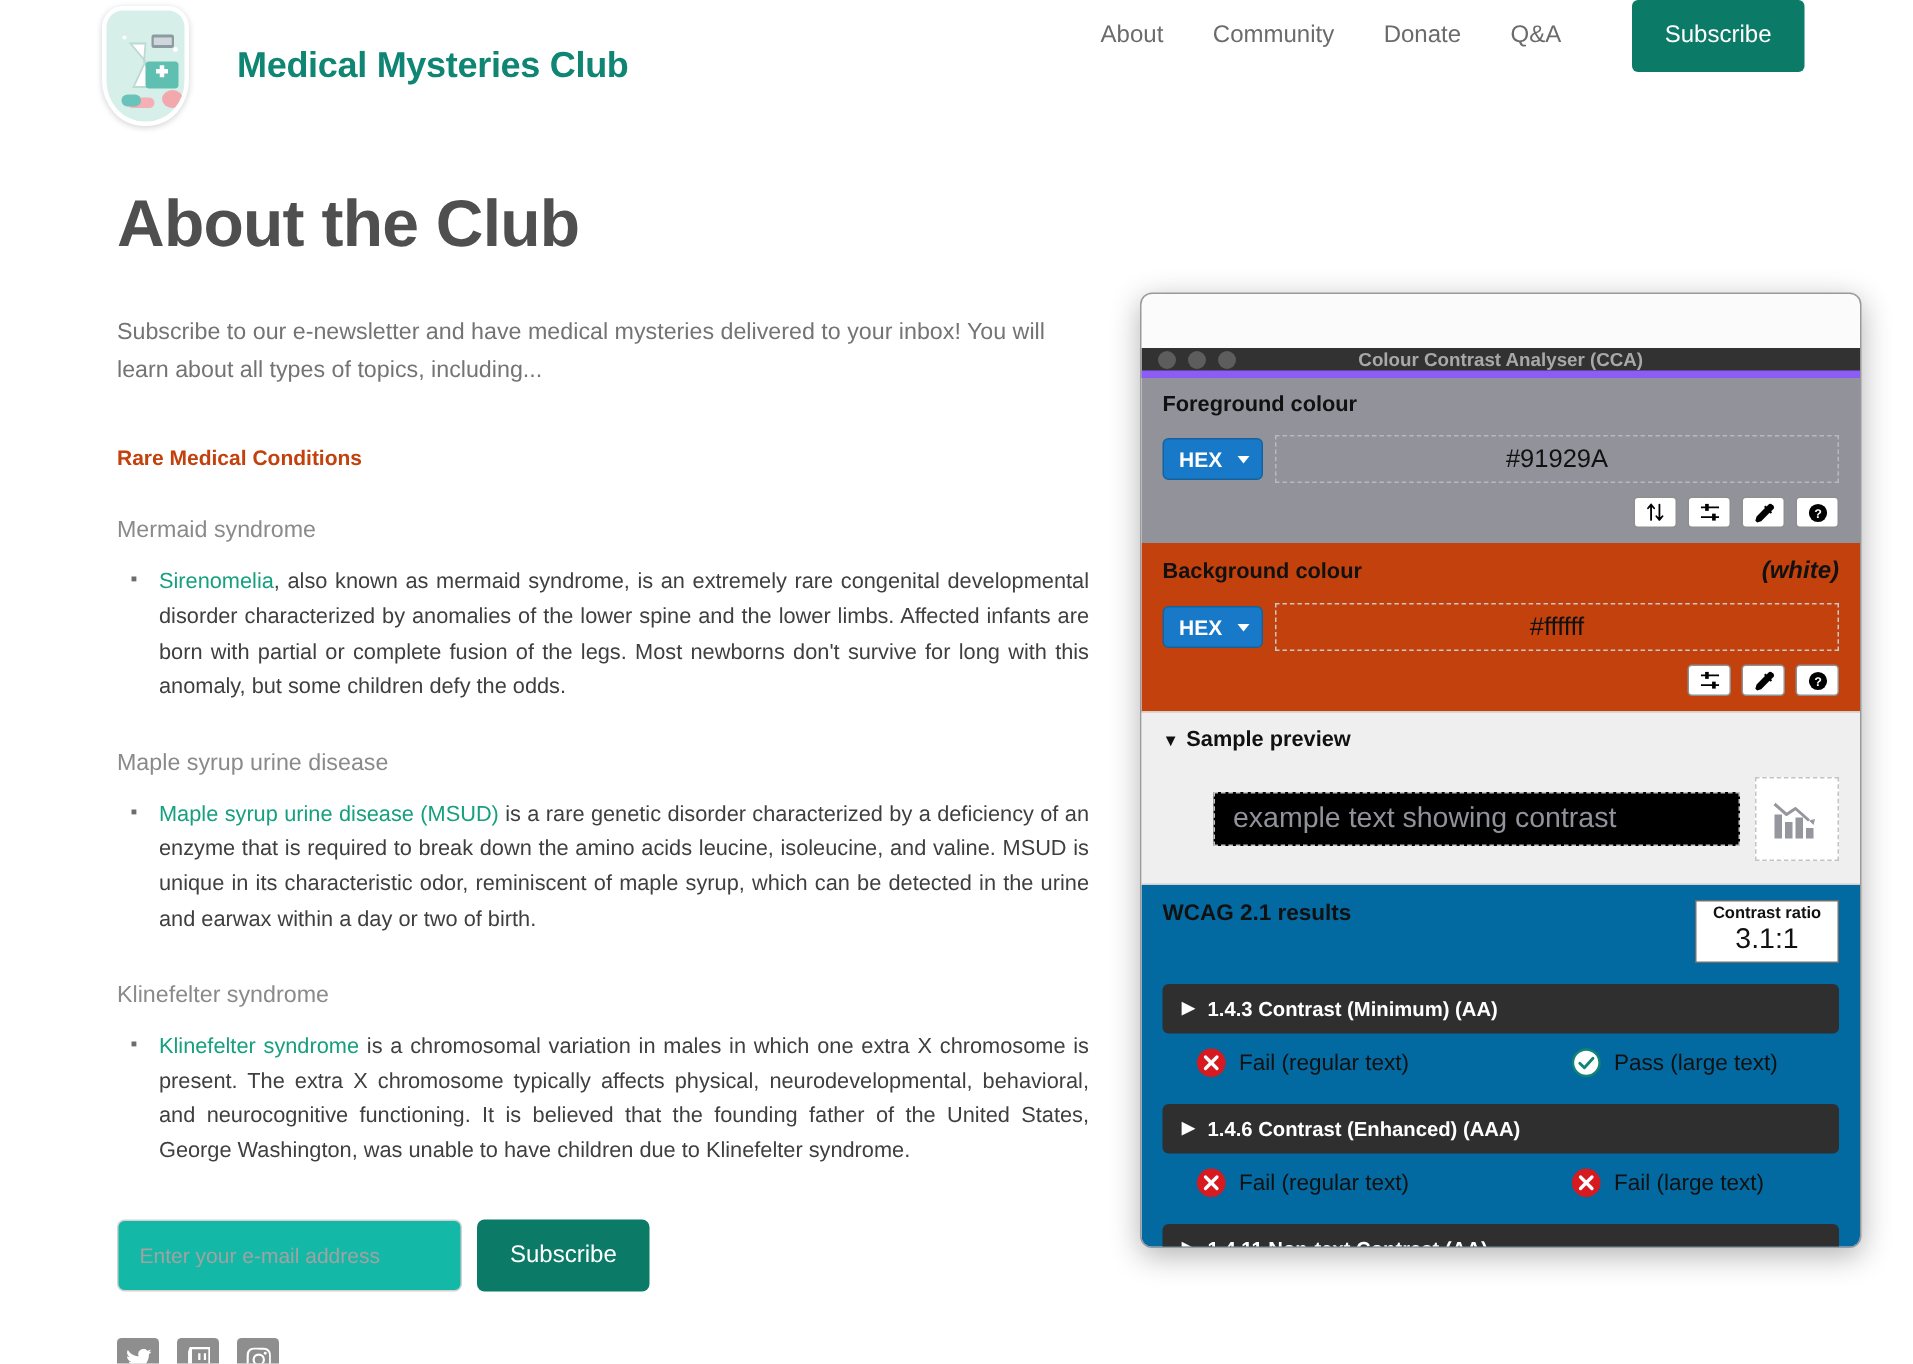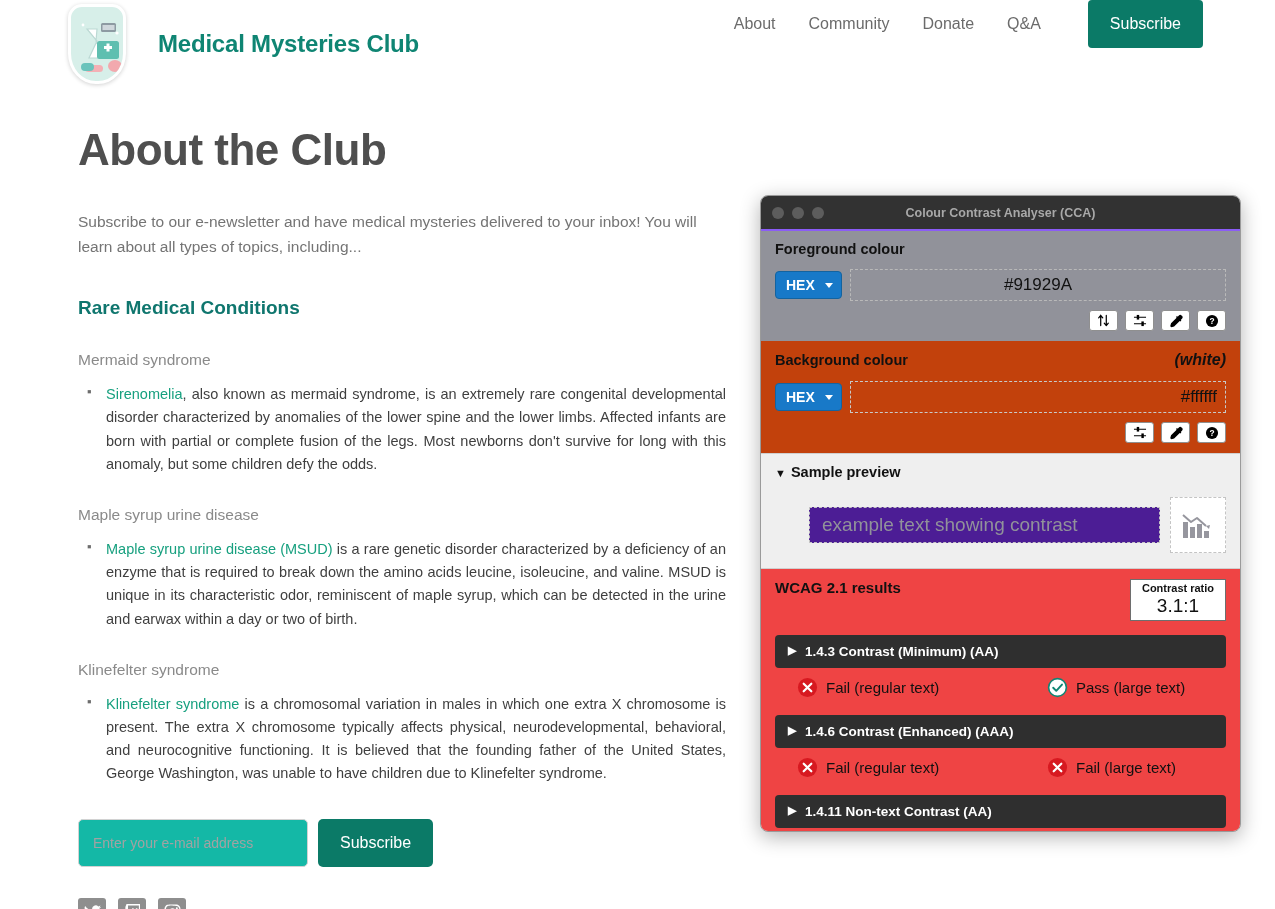--- a/index.html
+++ b/index.html
@@ -57,21 +57,21 @@
   .content { position:absolute; top:125px; left:78px; width:648px; }
   .page-title {
     font-size:44px; font-weight:bold; color:#4f4f4f;
     margin:0 0 34px 0; letter-spacing:-0.5px;
   }
   .intro {
     font-size:15.5px; line-height:1.62; color:#747474;
     margin:0 0 38px 0;
   }
   .section-title {
-    font-size:19px; font-weight:bold; color:#0f766e;
+    font-size:14px; font-weight:bold; color:#c2410c;
     margin:0 0 32px 0;
   }
   .cond-title {
     font-size:15.5px; color:#8a8a8a; margin:0 0 14px 0; font-weight:normal;
   }
   .cond-list {
     margin:0 0 30px 0; padding-left:20px; list-style:none;
   }
   .cond-list li {
     position:relative;
@@ -113,23 +113,24 @@
     position:absolute; left:760px; top:195px;
     width:481px; height:637px;
     background:#fbfbfb;
     border-radius:8px;
     box-shadow:0 5px 20px rgba(0,0,0,.30);
     overflow:hidden;
     font-family:"Liberation Sans", sans-serif;
     border:1px solid #9a9a9a;
   }
   .cca-titlebar {
-    height:35px; background:#323232;
+    height:20px; background:#323232;
     display:flex; align-items:center; position:relative;
-    border-bottom:2px solid #8b5cf6;
+    border-bottom:5px solid #8b5cf6;
+    margin-top:36px;
   }
   .lights { display:flex; gap:8px; margin-left:11px; }
   .light { width:12px; height:12px; border-radius:50%; background:#5d5d5d; cursor:pointer; }
   .cca-title {
     position:absolute; left:0; right:0; text-align:center;
     font-size:12.5px; font-weight:bold; color:#a8a8a8;
     pointer-events:none;
   }
 
   .fg-panel {
@@ -159,48 +160,48 @@
     content:""; position:absolute; right:9px; top:12px;
     border-left:4px solid transparent; border-right:4px solid transparent;
     border-top:5px solid #ffffff; pointer-events:none;
   }
   .colour-value {
     flex:1; border:1px dashed #b9b9b9; background:transparent;
     text-align:center; font-size:17px; color:#111;
     padding:5px 8px; outline:none;
     font-family:"Liberation Sans", sans-serif;
   }
-  .bg-panel .colour-value { border:1px dashed #c9c9c9;text-align:right; }
+  .bg-panel .colour-value { border:1px dashed #c9c9c9; }
   .icon-row { display:flex; justify-content:flex-end; gap:7px; margin-top:9px; }
   .icon-btn {
     width:29px; height:21px; background:#ffffff;
     border:1px solid #8f8f8f; border-radius:3px;
     display:flex; align-items:center; justify-content:center;
     cursor:pointer; padding:0;
   }
   .icon-btn svg { display:block; }
 
   .preview-panel {
     background:#efefef; padding:10px 14px 13px 14px;
     border-bottom:1px solid #cfcfcf; height:115px;
   }
   .preview-head { font-size:14.5px; font-weight:bold; color:#111; }
   .tri { display:inline-block; margin-right:5px; font-size:11px; }
   .preview-row { display:flex; align-items:center; gap:10px; margin-top:17px; padding-left:34px; }
   .preview-text {
-    flex:1; border:1px dashed #c4c4c4; background:#4c1d95;
+    flex:1; border:1px dashed #c4c4c4; background:#000000;
     color:#91929a; font-size:19px;
     padding:6px 12px; white-space:nowrap; overflow:hidden;
   }
   .preview-graphic {
     width:56px; height:56px; background:#ffffff; border:1px dashed #c4c4c4;
     display:flex; align-items:center; justify-content:center;
   }
 
-  .wcag-panel { background:#ef4444; padding:10px 14px 10px 14px; }
+  .wcag-panel { background:#0369a1; padding:10px 14px 10px 14px; }
   .wcag-head { display:flex; align-items:flex-start; }
   .wcag-title { font-size:15px; font-weight:bold; color:#111; }
   .ratio-box {
     margin-left:auto; border:1px solid #6e6e6e; background:#fff;
     text-align:center; padding:2px 9px 3px 9px; min-width:96px;
   }
   .ratio-label { font-size:11px; font-weight:bold; color:#111; line-height:1.2; }
   .ratio-value { font-size:19px; color:#111; line-height:1.15; }
 
   .criterion {

